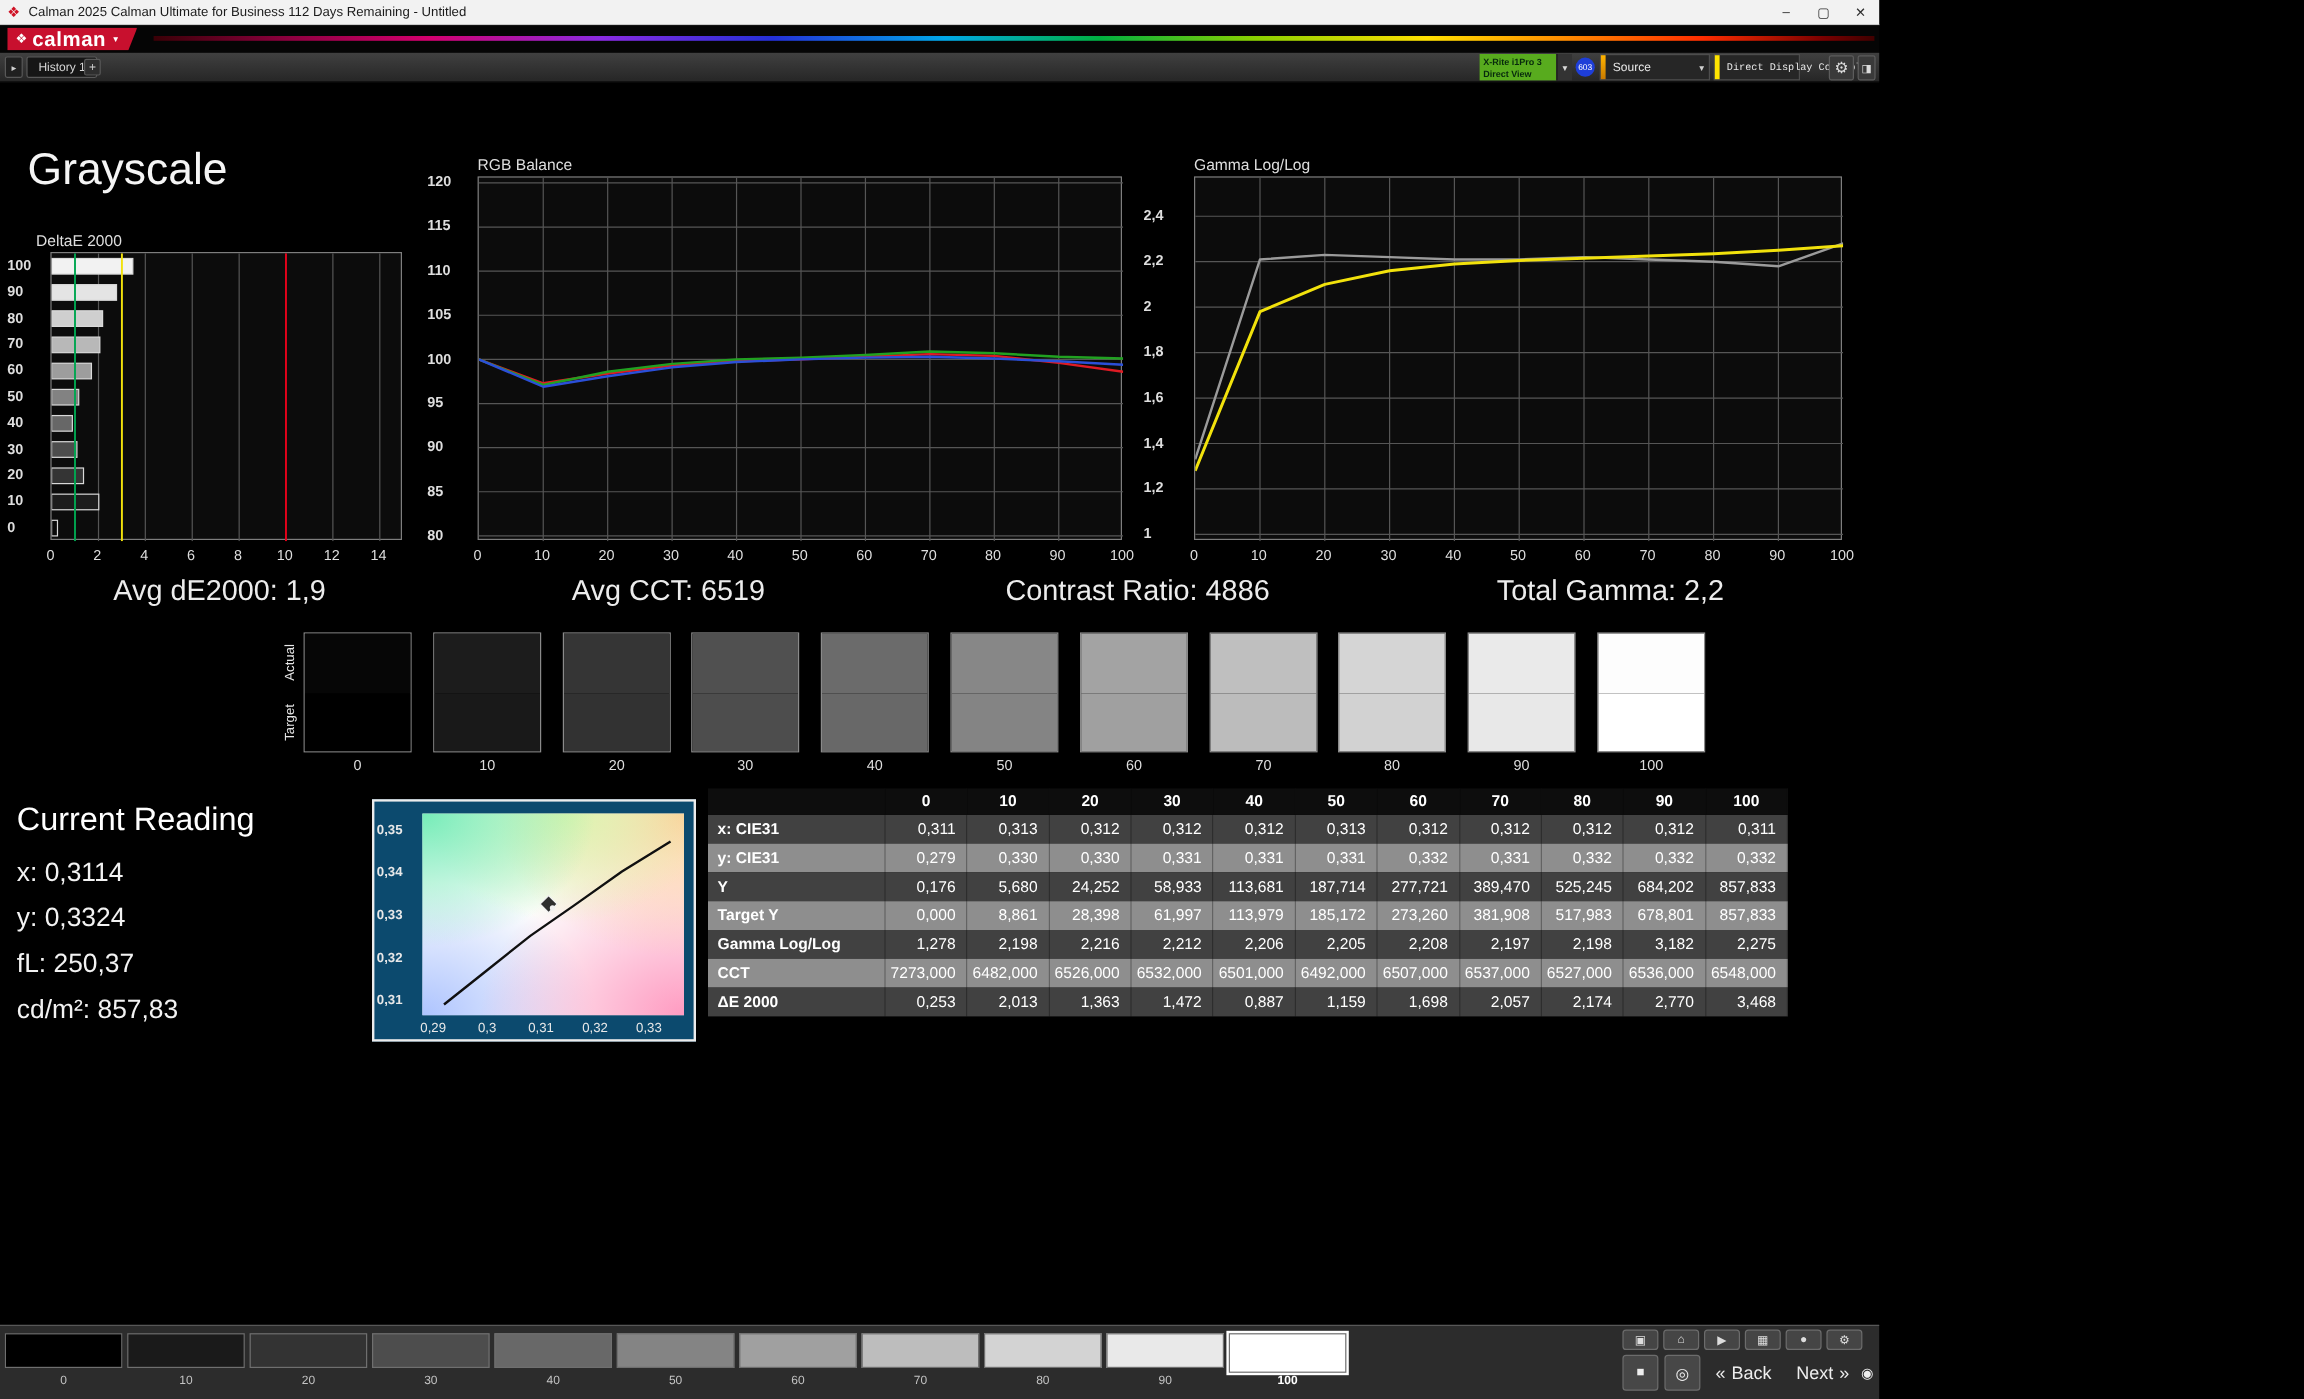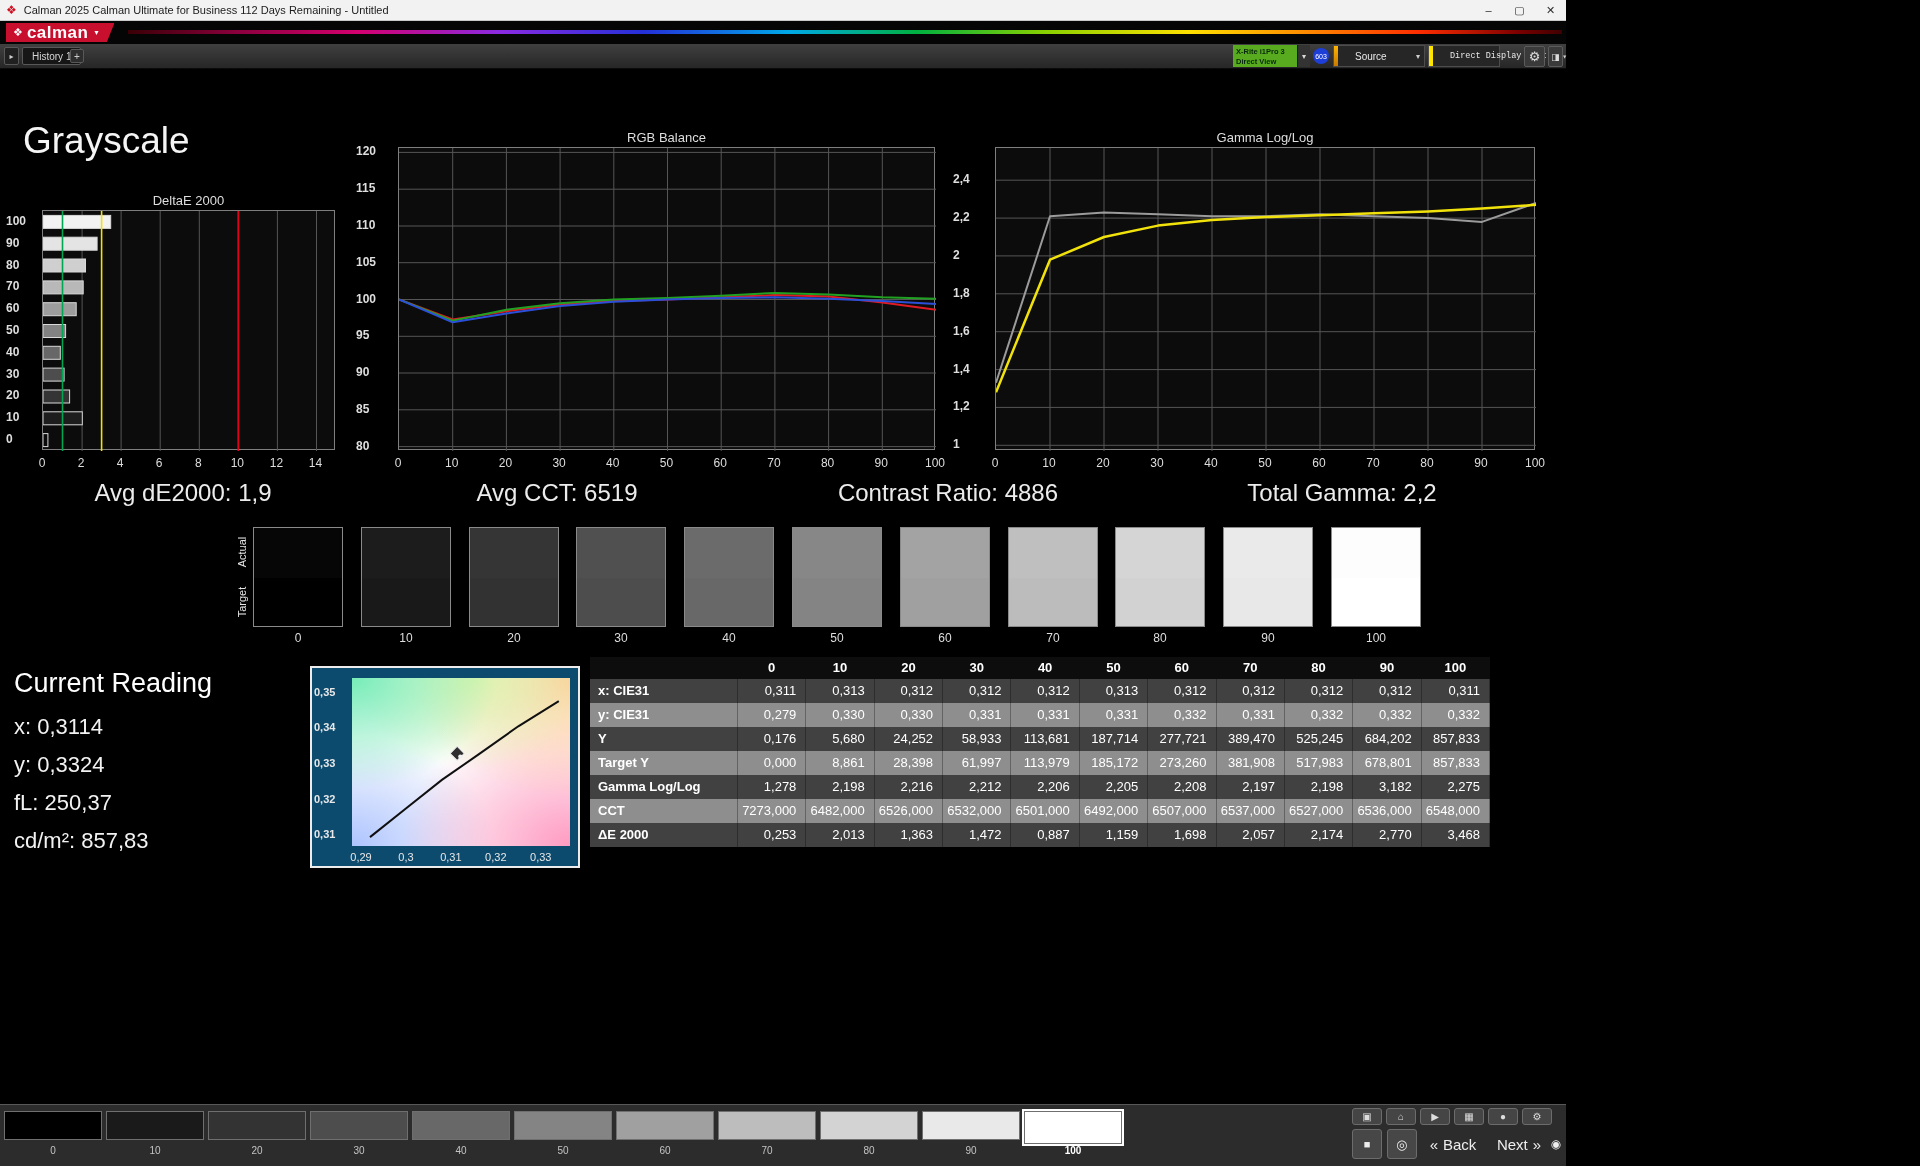--- a/index.html
+++ b/index.html
@@ -36,37 +36,37 @@
           color:#d5d5d5;font-size:10px;display:flex;align-items:center;padding:0 9px;}
   .tb-add{position:absolute;left:70px;top:5px;width:14px;height:14px;background:#2e2e2e;border:1px solid #585858;
           border-radius:2px;color:#cfcfcf;font-size:10px;display:flex;align-items:center;justify-content:center;}
   .meter-box{position:absolute;left:1233px;top:1px;width:64px;height:22px;background:#58ab1e;color:#07290d;
              font-size:7.5px;line-height:1.3;padding:2px 3px;font-weight:bold;}
   .meter-caret{position:absolute;left:1297px;top:1px;width:13px;height:22px;background:#333;border-left:1px solid #1c1c1c;
                color:#d9d9d9;font-size:8px;display:flex;align-items:center;justify-content:center;}
   .badge{position:absolute;left:1313px;top:4px;width:16px;height:16px;border-radius:50%;background:#1e3ed8;color:#fff;
          font-size:7px;display:flex;align-items:center;justify-content:center;}
   .dd{position:absolute;top:1px;height:22px;background:#262626;border:1px solid #4d4d4d;color:#e8e8e8;
-      display:flex;align-items:center;padding-left:11px;}
+      display:flex;align-items:center;}
   .dd .stripe{position:absolute;left:0;top:0;bottom:0;width:4px;}
   .dd .dd-label{margin-left:10px;font-size:10px;white-space:nowrap;}
   .dd .dd-caret{margin-left:auto;margin-right:4px;font-size:8px;color:#cfcfcf;}
   .src{left:1333px;width:92px;}
   .src .stripe{background:linear-gradient(#ffb400,#c97a00);}
   .ddc{left:1428px;width:72px;font-family:Liberation Mono, monospace;}
   .ddc .dd-label{font-size:8.5px;}
   .ddc .stripe{background:#ffe400;}
   .tb-gear{position:absolute;left:1524px;top:2px;width:21px;height:21px;background:#3a3a3a;border:1px solid #5c5c5c;
            border-radius:2px;color:#ddd;font-size:13px;display:flex;align-items:center;justify-content:center;}
   .tb-panel{position:absolute;left:1548px;top:2px;width:15px;height:21px;background:#3a3a3a;border:1px solid #5c5c5c;
             border-radius:2px;color:#ddd;font-size:9px;display:flex;align-items:center;justify-content:center;}
 
   
   .page-title{position:absolute;left:23px;top:120px;font-size:37px;font-weight:300;color:#f5f5f5;}
-  .chart-title{position:absolute;text-align:center;color:#dedede;font-size:13px;}
+  .chart-title{position:absolute;color:#dedede;font-size:13px;}
   .plot{position:absolute;border:1px solid #7e7e7e;background:#0c0c0c;}
   .plot svg{display:block;}
   .tick{position:absolute;color:#dedede;font-size:12px;line-height:14px;white-space:nowrap;}
   .tick.r{font-weight:bold;}
   .tick.c{text-align:center;}
   .stat{position:absolute;top:479px;width:320px;text-align:center;font-size:24px;color:#ececec;}
 
   
   .vlabel{position:absolute;width:60px;text-align:center;font-size:11px;color:#e6e6e6;transform:rotate(-90deg);}
   .swatch{position:absolute;border:1px solid #8a8a8a;}

